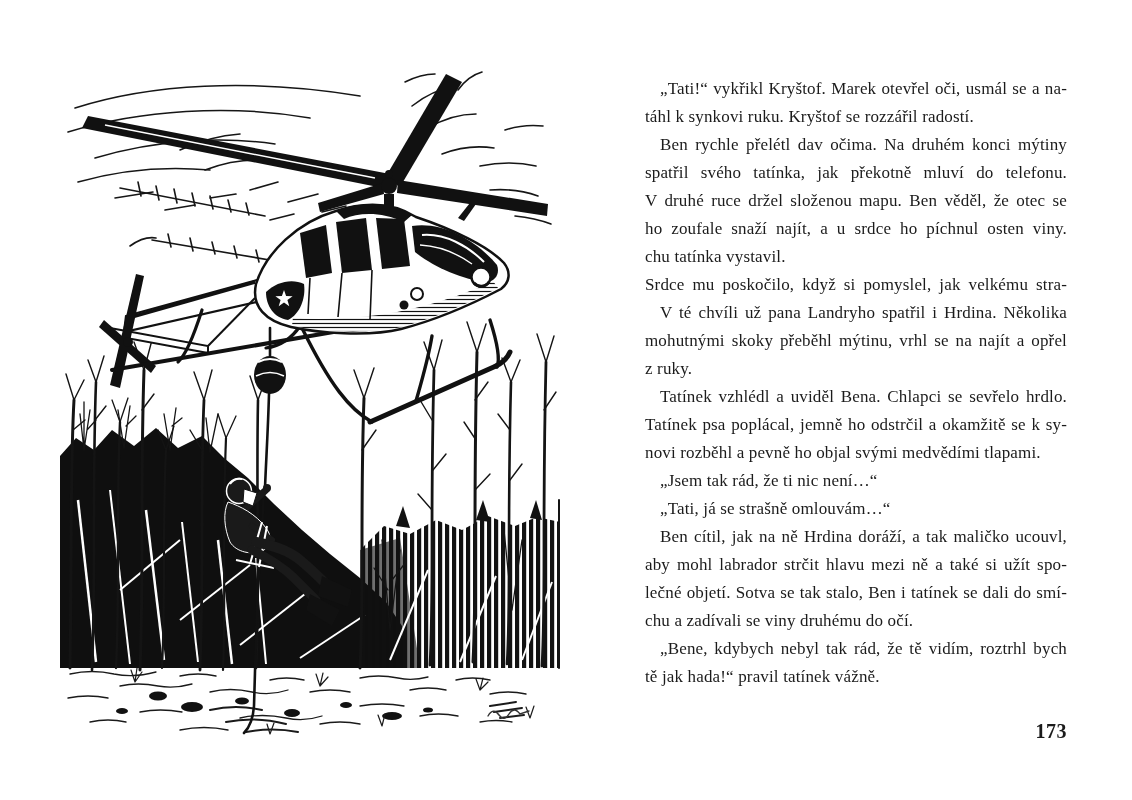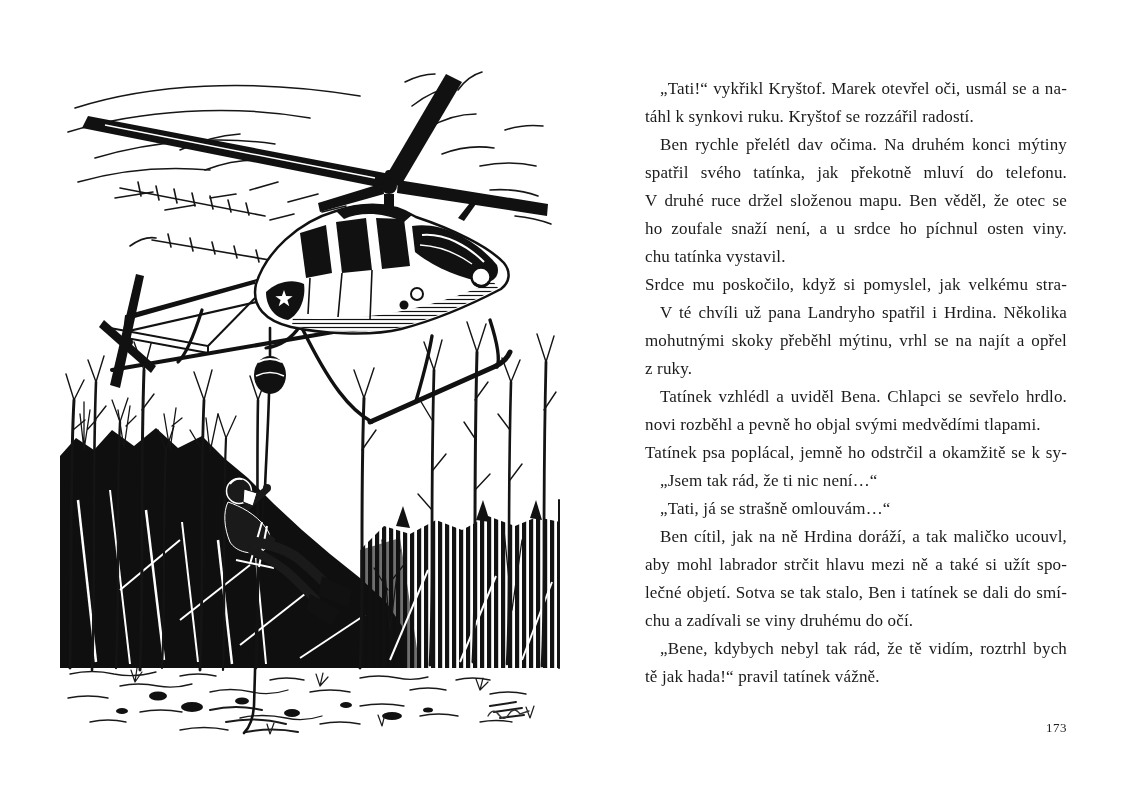--- a/index.html
+++ b/index.html
@@ -15,21 +15,21 @@
   .illustration{position:absolute;left:60px;top:62px;width:500px;height:676px;}
   .text-block{
     position:absolute;left:79px;top:67px;width:422px;
     color:#1b1b1b;font-size:17px;line-height:28px;letter-spacing:0.15px;
   }
   .line{text-align:justify;text-align-last:justify;}
   .line.last{text-align-last:left;}
   .line.indent{text-indent:15px;}
   .page-number{
     position:absolute;left:79px;width:422px;top:712px;text-align:right;
-    font-size:13px;color:#1b1b1b;letter-spacing:0.5px;
+    font-size:20px;color:#1b1b1b;letter-spacing:0.5px;font-weight:bold;
   }
 </style>
 </head>
 <body>
 
 <div class="spread">
 
   <div class="page page-left">
     <svg class="illustration" viewBox="0 0 500 676" xmlns="http://www.w3.org/2000/svg">
       <defs>
@@ -288,29 +288,29 @@
     </svg>
   </div>
 
   <div class="page page-right">
     <div class="text-block">
         <div class="line indent">„Tati!“ vykřikl Kryštof. Marek otevřel oči, usmál se a na-</div>
         <div class="line last">táhl k synkovi ruku. Kryštof se rozzářil radostí.</div>
         <div class="line indent">Ben rychle přelétl dav očima. Na druhém konci mýtiny</div>
         <div class="line">spatřil svého tatínka, jak překotně mluví do telefonu.</div>
         <div class="line">V druhé ruce držel složenou mapu. Ben věděl, že otec se</div>
-        <div class="line">ho zoufale snaží není, a u srdce ho píchnul osten viny.</div>
+        <div class="line">ho zoufale snaží najít, a u srdce ho píchnul osten viny.</div>
         <div class="line last">chu tatínka vystavil.</div>
         <div class="line">Srdce mu poskočilo, když si pomyslel, jak velkému stra-</div>
         <div class="line indent">V té chvíli už pana Landryho spatřil i Hrdina. Několika</div>
         <div class="line">mohutnými skoky přeběhl mýtinu, vrhl se na najít a opřel</div>
         <div class="line last">z ruky.</div>
         <div class="line indent">Tatínek vzhlédl a uviděl Bena. Chlapci se sevřelo hrdlo.</div>
+        <div class="line">Tatínek psa poplácal, jemně ho odstrčil a okamžitě se k sy-</div>
         <div class="line last">novi rozběhl a pevně ho objal svými medvědími tlapami.</div>
-        <div class="line">Tatínek psa poplácal, jemně ho odstrčil a okamžitě se k sy-</div>
         <div class="line indent last">„Jsem tak rád, že ti nic není…“</div>
         <div class="line indent last">„Tati, já se strašně omlouvám…“</div>
         <div class="line indent">Ben cítil, jak na ně Hrdina doráží, a tak maličko ucouvl,</div>
         <div class="line">aby mohl labrador strčit hlavu mezi ně a také si užít spo-</div>
         <div class="line">lečné objetí. Sotva se tak stalo, Ben i tatínek se dali do smí-</div>
         <div class="line last">chu a zadívali se viny druhému do očí.</div>
         <div class="line indent">„Bene, kdybych nebyl tak rád, že tě vidím, roztrhl bych</div>
         <div class="line last">tě jak hada!“ pravil tatínek vážně.</div>
       </div>
     <div class="page-number">173</div>

